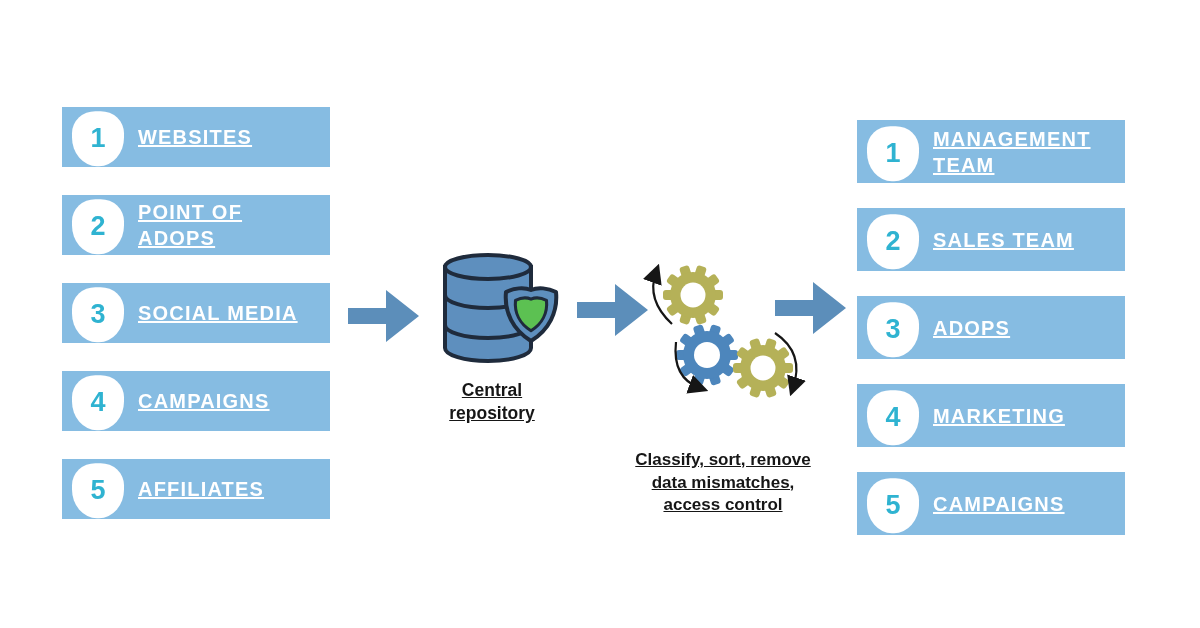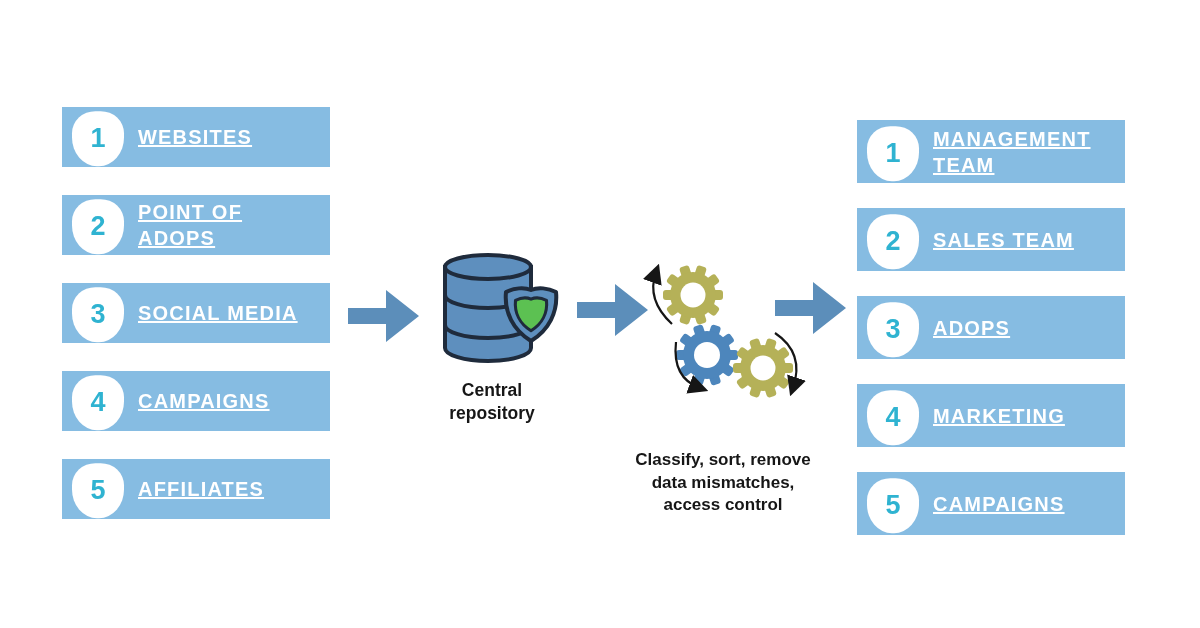--- a/index.html
+++ b/index.html
@@ -38,20 +38,21 @@
   .shield-inner{fill:var(--shield_green,#5CC152);stroke:var(--outline_dark,#1F2B3C);stroke-width:5;stroke-linejoin:round;}
   .gears-icon{position:absolute;left:638px;top:238px;}
   .gear.olive rect,.gear.olive circle{fill:var(--gear_olive,#B5B158);}
   .gear.blue rect,.gear.blue circle{fill:var(--gear_blue,#4D86BC);}
   .gear circle.hole{fill:#fff;}
   .rot-arrow{fill:none;stroke:var(--caption_text,#161616);stroke-width:2.2;}
   .ah{fill:var(--caption_text,#161616);}
   .caption{
     position:absolute;text-align:center;color:var(--caption_text,#161616);
     font-weight:700;
+    text-decoration:underline;
   }
   .caption-repo{left:402px;top:379px;width:180px;font-size:17.5px;line-height:23px;}
   .caption-process{left:593px;top:409px;width:260px;font-size:17px;line-height:22.5px;margin-top:40px;}
 </style>
 </head>
 <body>
 
 <div class="canvas">
 
   <div class="col col-left">

